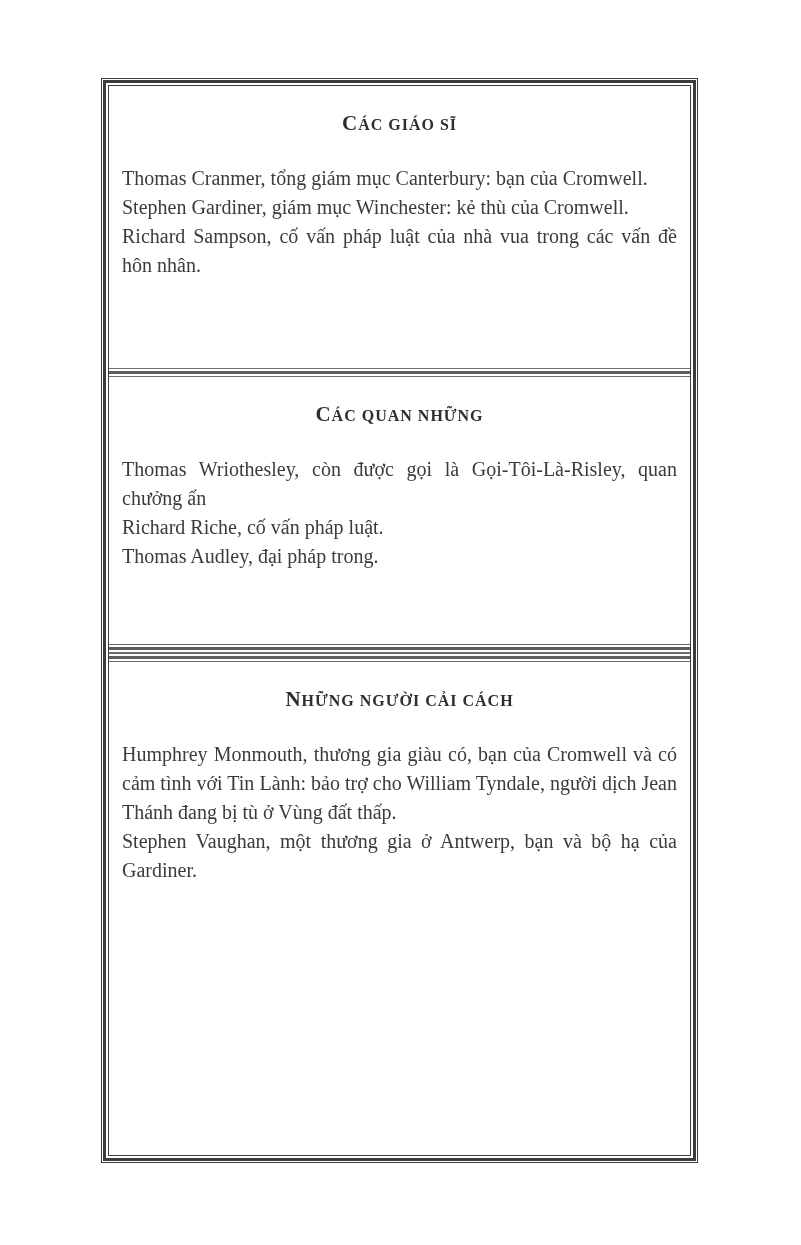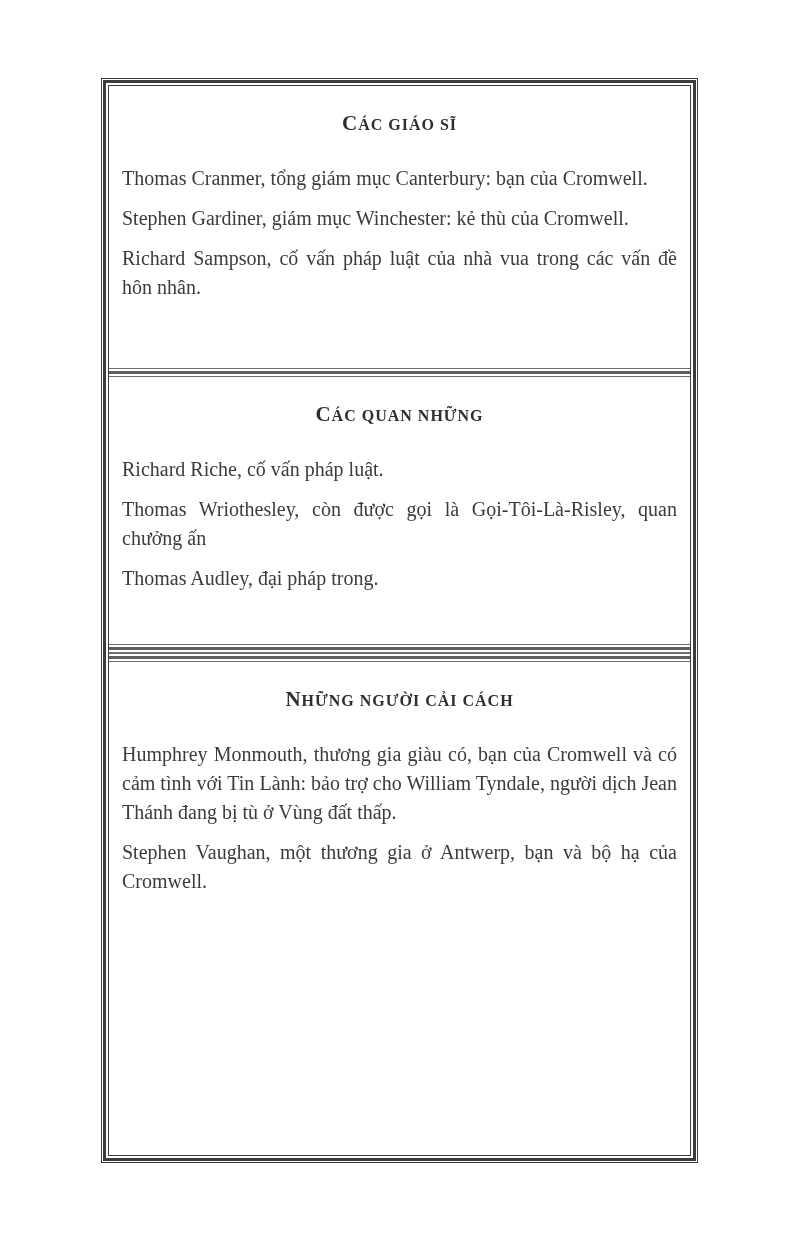--- a/index.html
+++ b/index.html
@@ -60,21 +60,20 @@
     font-size:21px;
   }
   .sec-body{
     margin-top:28px;
   }
   .entry{
     font-size:20px;
     line-height:29px;
     text-align:justify;
     color:var(--text-color);
-    margin-top:11px;
   }
   .divider{
     flex:none;
     height:9px;
     width:100%;
     border-top:1px solid var(--divider-color);
     border-bottom:1px solid var(--divider-color);
     position:relative;
   }
   .divider::before{
@@ -99,34 +98,34 @@
           <p class="entry">Stephen Gardiner, giám mục Winchester: kẻ thù của Cromwell.</p>
           <p class="entry">Richard Sampson, cố vấn pháp luật của nhà vua trong các vấn đề hôn nhân.</p>
         </div>
       </section>
 
       <div class="divider"></div>
 
       <section class="section sec-1">
         <h2 class="sec-heading">CÁC QUAN NHỮNG</h2>
         <div class="sec-body">
+          <p class="entry">Thomas Wriothesley, còn được gọi là Gọi-Tôi-Là-Risley, quan chưởng ấn</p>
           <p class="entry">Richard Riche, cố vấn pháp luật.</p>
-          <p class="entry">Thomas Wriothesley, còn được gọi là Gọi-Tôi-Là-Risley, quan chưởng ấn</p>
           <p class="entry">Thomas Audley, đại pháp trong.</p>
         </div>
       </section>
 
       <div class="divider"></div>
 
 
       <div class="divider"></div>
 
       <section class="section sec-3">
         <h2 class="sec-heading">NHỮNG NGƯỜI CẢI CÁCH</h2>
         <div class="sec-body">
           <p class="entry">Humphrey Monmouth, thương gia giàu có, bạn của Cromwell và có cảm tình với Tin Lành: bảo trợ cho William Tyndale, người dịch Jean Thánh đang bị tù ở Vùng đất thấp.</p>
-          <p class="entry">Stephen Vaughan, một thương gia ở Antwerp, bạn và bộ hạ của Cromwell.</p>
+          <p class="entry">Stephen Vaughan, một thương gia ở Antwerp, bạn và bộ hạ của Gardiner.</p>
         </div>
       </section>
 
     </div>
   </div>
 </div>
 
 </body></html>

